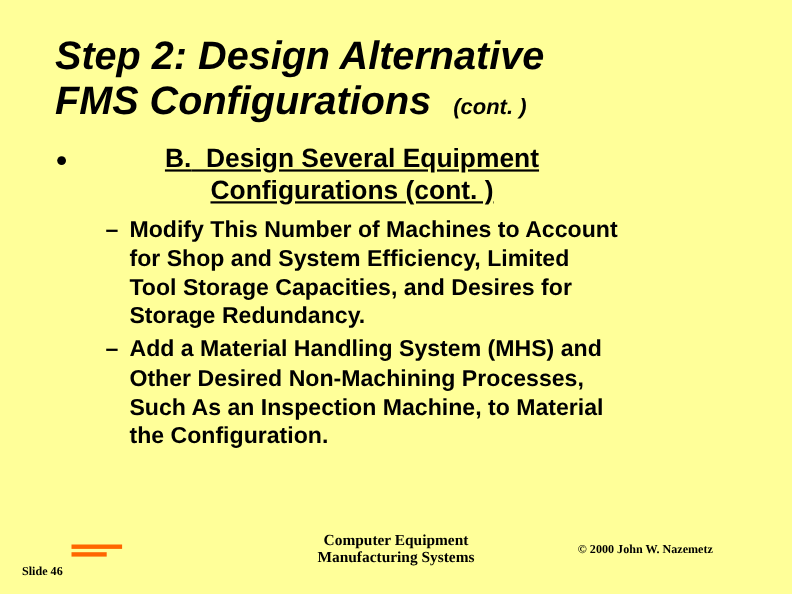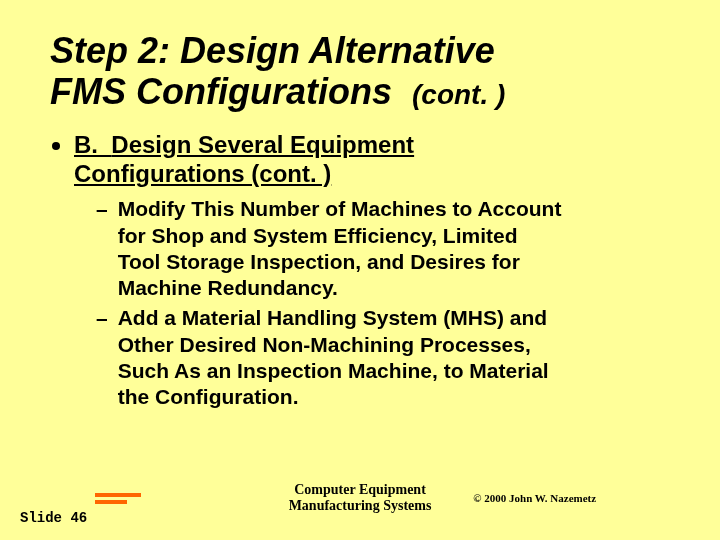--- a/index.html
+++ b/index.html
@@ -23,32 +23,33 @@
     position: relative;
   }
   .title {
     font-style: italic;
     font-weight: bold;
     font-size: 36px;
     line-height: 1.15;
     margin: 0 0 18px 0;
   }
   .title .cont {
-    font-size: 28px;
+    font-size: 20px;
     font-style: italic;
     font-weight: bold;
   }
   .bullet-main {
     display: flex;
     align-items: flex-start;
     font-weight: bold;
     font-size: 24px;
     line-height: 1.2;
     margin-left: 2px;
     margin-bottom: 8px;
+    text-align: center;
   }
   .bullet-main .dot {
     width: 8px;
     height: 8px;
     background: #000;
     border-radius: 50%;
     margin-top: 11px;
     margin-right: 14px;
     flex: none;
   }
@@ -87,29 +88,29 @@
   .footer .center {
     flex: 1;
     text-align: center;
     font-family: "Times New Roman", serif;
     font-weight: bold;
     font-size: 14px;
     line-height: 1.15;
   }
   .footer .right {
     flex: 1;
-    text-align: left;
+    text-align: center;
     font-family: "Times New Roman", serif;
     font-weight: bold;
     font-size: 11px;
   }
   .slide-num {
-    font-family: Liberation Mono, monospace;
+    font-family: Liberation Serif, serif;
     font-weight: bold;
-    font-size: 14px;
+    font-size: 11px;
     margin-right: 8px;
     margin-top: 40px;
   }
   .orange-bars {
     display: inline-block;
   }
   .orange-bars .bar {
     height: 4px;
     background: #ff6600;
     margin: 3px 0;
@@ -132,21 +133,21 @@
     <span class="dot"></span>
     <span class="label">
       <span>B.</span>&nbsp;
       <span>Design Several Equipment Configurations (cont. )</span>
     </span>
   </div>
 
   <div class="sub-list">
     <div class="sub-item">
       <span class="dash">–</span>
-      <span>Modify This Number of Machines to Account for Shop and System Efficiency, Limited Tool Storage Inspection, and Desires for Machine Redundancy.</span>
+      <span>Modify This Number of Machines to Account for Shop and System Efficiency, Limited Tool Storage Capacities, and Desires for Storage Redundancy.</span>
     </div>
     <div class="sub-item">
       <span class="dash">–</span>
       <span>Add a Material Handling System (MHS) and Other Desired Non-Machining Processes, Such As an Inspection Machine, to Material the Configuration.</span>
     </div>
   </div>
 
   <div class="footer">
     <div class="left">
       <span class="slide-num">Slide 46</span>

